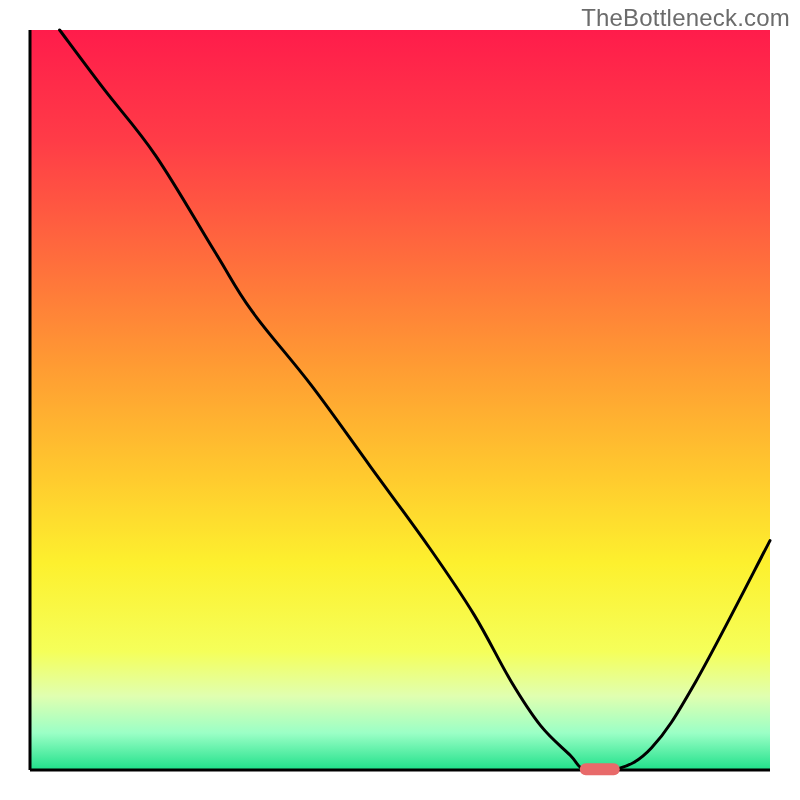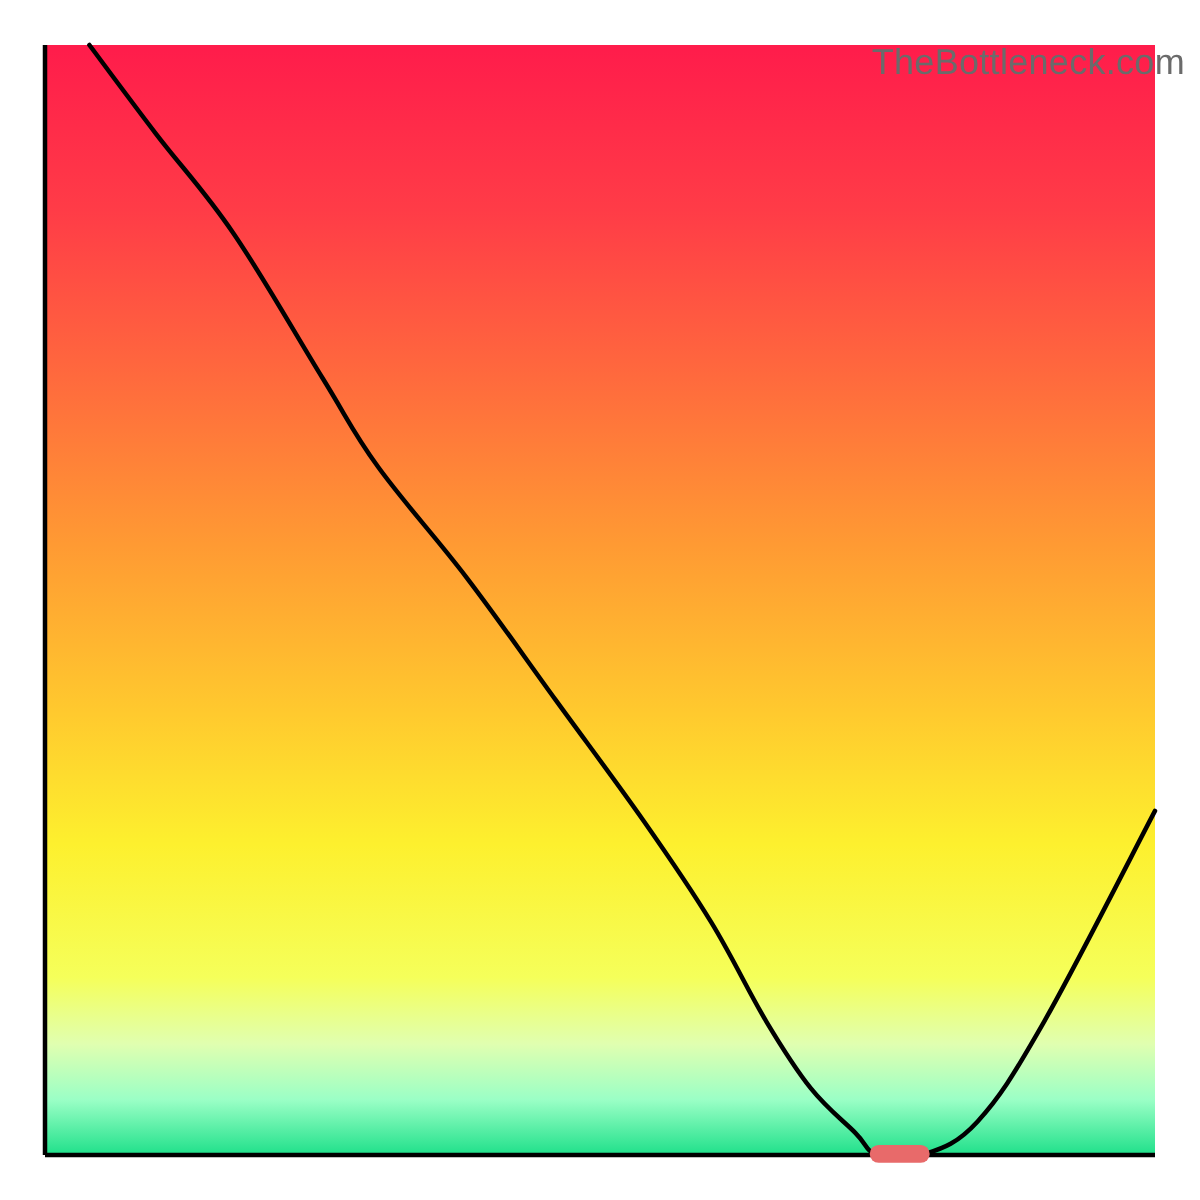--- a/index.html
+++ b/index.html
@@ -17,21 +17,20 @@
   }
   .watermark {
     position: absolute;
     top: 4px;
     right: 10px;
     font-family: Arial, Helvetica, sans-serif;
     font-size: 24px;
     font-weight: 500;
     color: #6b6b6b;
     letter-spacing: 0.2px;
-    margin-top: 24px;
   }
   svg {
     display: block;
   }
 </style>
 </head>
 <body>
 
 <div class="chart-container">
   <div class="watermark">TheBottleneck.com</div>

